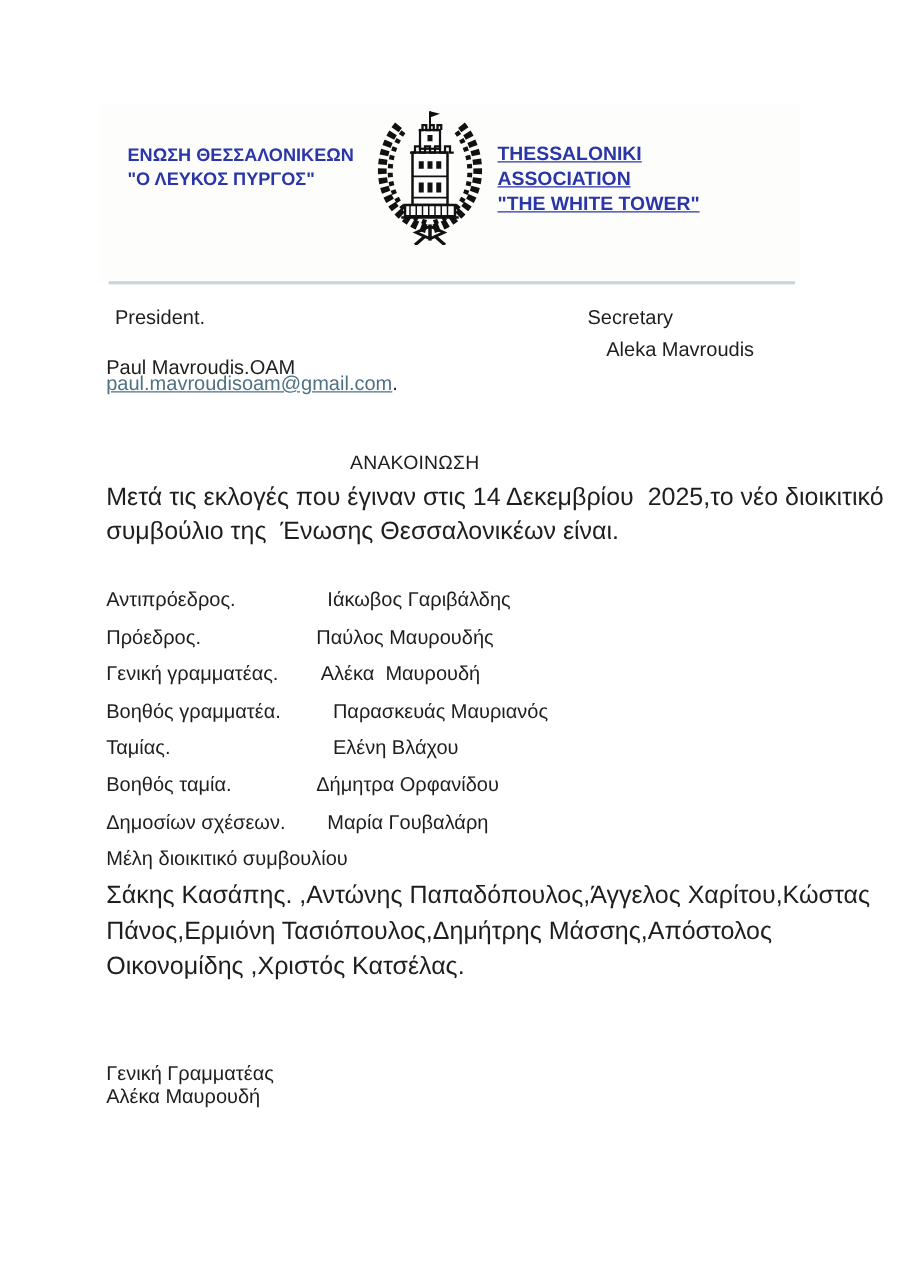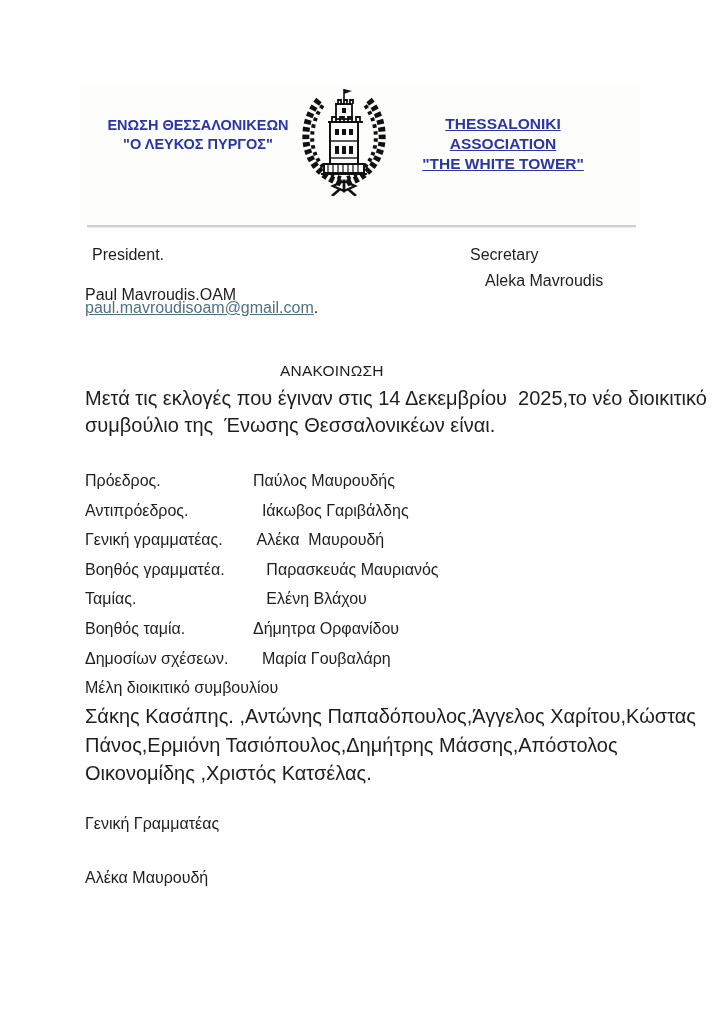--- a/index.html
+++ b/index.html
@@ -2,21 +2,21 @@
 <html><head>
 <meta charset="utf-8">
 <style>
   html,body{margin:0;padding:0;background:#ffffff;}
   .page{
     position:relative;width:724px;height:1024px;background:#ffffff;
     font-family:"Liberation Sans",sans-serif;color:#1e1e1c;overflow:hidden;
   }
   
   .letterhead{position:absolute;left:80px;top:84px;width:560px;height:142px;background:#fdfdfb;}
-  .org-block{position:absolute;text-align:center;font-weight:bold;color:#2a36a8;}
+  .org-block{position:absolute;text-align:left;font-weight:bold;color:#2a36a8;}
   .org-greek{left:22px;top:32px;width:192px;font-size:14.5px;line-height:19px;}
   .org-english{left:318px;top:30px;width:210px;font-size:15.5px;line-height:20px;text-decoration:underline;}
   .logo{position:absolute;left:211px;top:2px;width:106px;height:110px;}
   .address-block{
     position:absolute;left:0;top:103px;width:560px;text-align:center;
     font-family:"Liberation Serif",serif;font-weight:bold;font-size:12px;
     line-height:14.5px;color:#2b2a26;letter-spacing:0.1px;
   }
   .address-block a{color:#2a35c4;text-decoration:underline;cursor:pointer;}
   .rule{position:absolute;left:87px;top:225px;width:549px;height:2px;background:#c9d1d8;border-bottom:1px solid #e8ecef;}
@@ -90,32 +90,32 @@
   <div class="t" style="left:92px;top:245px;">President.</div>
   <div class="t" style="left:470px;top:245px;">Secretary</div>
   <div class="t" style="left:85px;top:285px;">Paul Mavroudis.OAM</div>
   <div class="t" style="left:485px;top:271px;">Aleka Mavroudis</div>
   <div class="t email-line" style="left:85px;top:298px;"><a style="color: rgb(78, 113, 131);">paul.mavroudisoam@gmail.com</a><span>.</span></div>
 
   <div class="title">ΑΝΑΚΟΙΝΩΣΗ</div>
   <div class="para" id="intro-para"><div>Μετά τις εκλογές που έγιναν στις 14 Δεκεμβρίου  2025,το νέο διοικιτικό</div><div>συμβούλιο της  Ένωσης Θεσσαλονικέων είναι.</div></div>
 
   <div id="board-rows">
+      <div class="row"><span class="role">Αντιπρόεδρος.</span><span class="name">  Ιάκωβος Γαριβάλδης</span></div>
       <div class="row"><span class="role">Πρόεδρος.</span><span class="name">Παύλος Μαυρουδής</span></div>
-      <div class="row"><span class="role">Αντιπρόεδρος.</span><span class="name">  Ιάκωβος Γαριβάλδης</span></div>
       <div class="row"><span class="role">Γενική γραμματέας.</span><span class="name"> Αλέκα  Μαυρουδή</span></div>
       <div class="row"><span class="role">Βοηθός γραμματέα.</span><span class="name">   Παρασκευάς Μαυριανός</span></div>
       <div class="row"><span class="role">Ταμίας.</span><span class="name">   Ελένη Βλάχου</span></div>
       <div class="row"><span class="role">Βοηθός ταμία.</span><span class="name">Δήμητρα Ορφανίδου</span></div>
       <div class="row"><span class="role">Δημοσίων σχέσεων.</span><span class="name">  Μαρία Γουβαλάρη</span></div>
     </div>
 
   <div class="t" style="left:85px;top:678px;">Μέλη διοικιτικό συμβουλίου</div>
   <div class="para" id="members-para">
       <div>Σάκης Κασάπης. ,Αντώνης Παπαδόπουλος,Άγγελος Χαρίτου,Κώστας</div>
       <div>Πάνος,Ερμιόνη Τασιόπουλος,Δημήτρης Μάσσης,Απόστολος</div>
       <div>Οικονομίδης ,Χριστός Κατσέλας.</div>
     </div>
 
-  <div class="sig" style="top:814px;">Γενική Γραμματέας</div>
+  <div class="sig" style="top:850px;">Γενική Γραμματέας</div>
   <div class="sig" style="top:868px;">Αλέκα Μαυρουδή</div>
 
 </div>
 
 </body></html>

